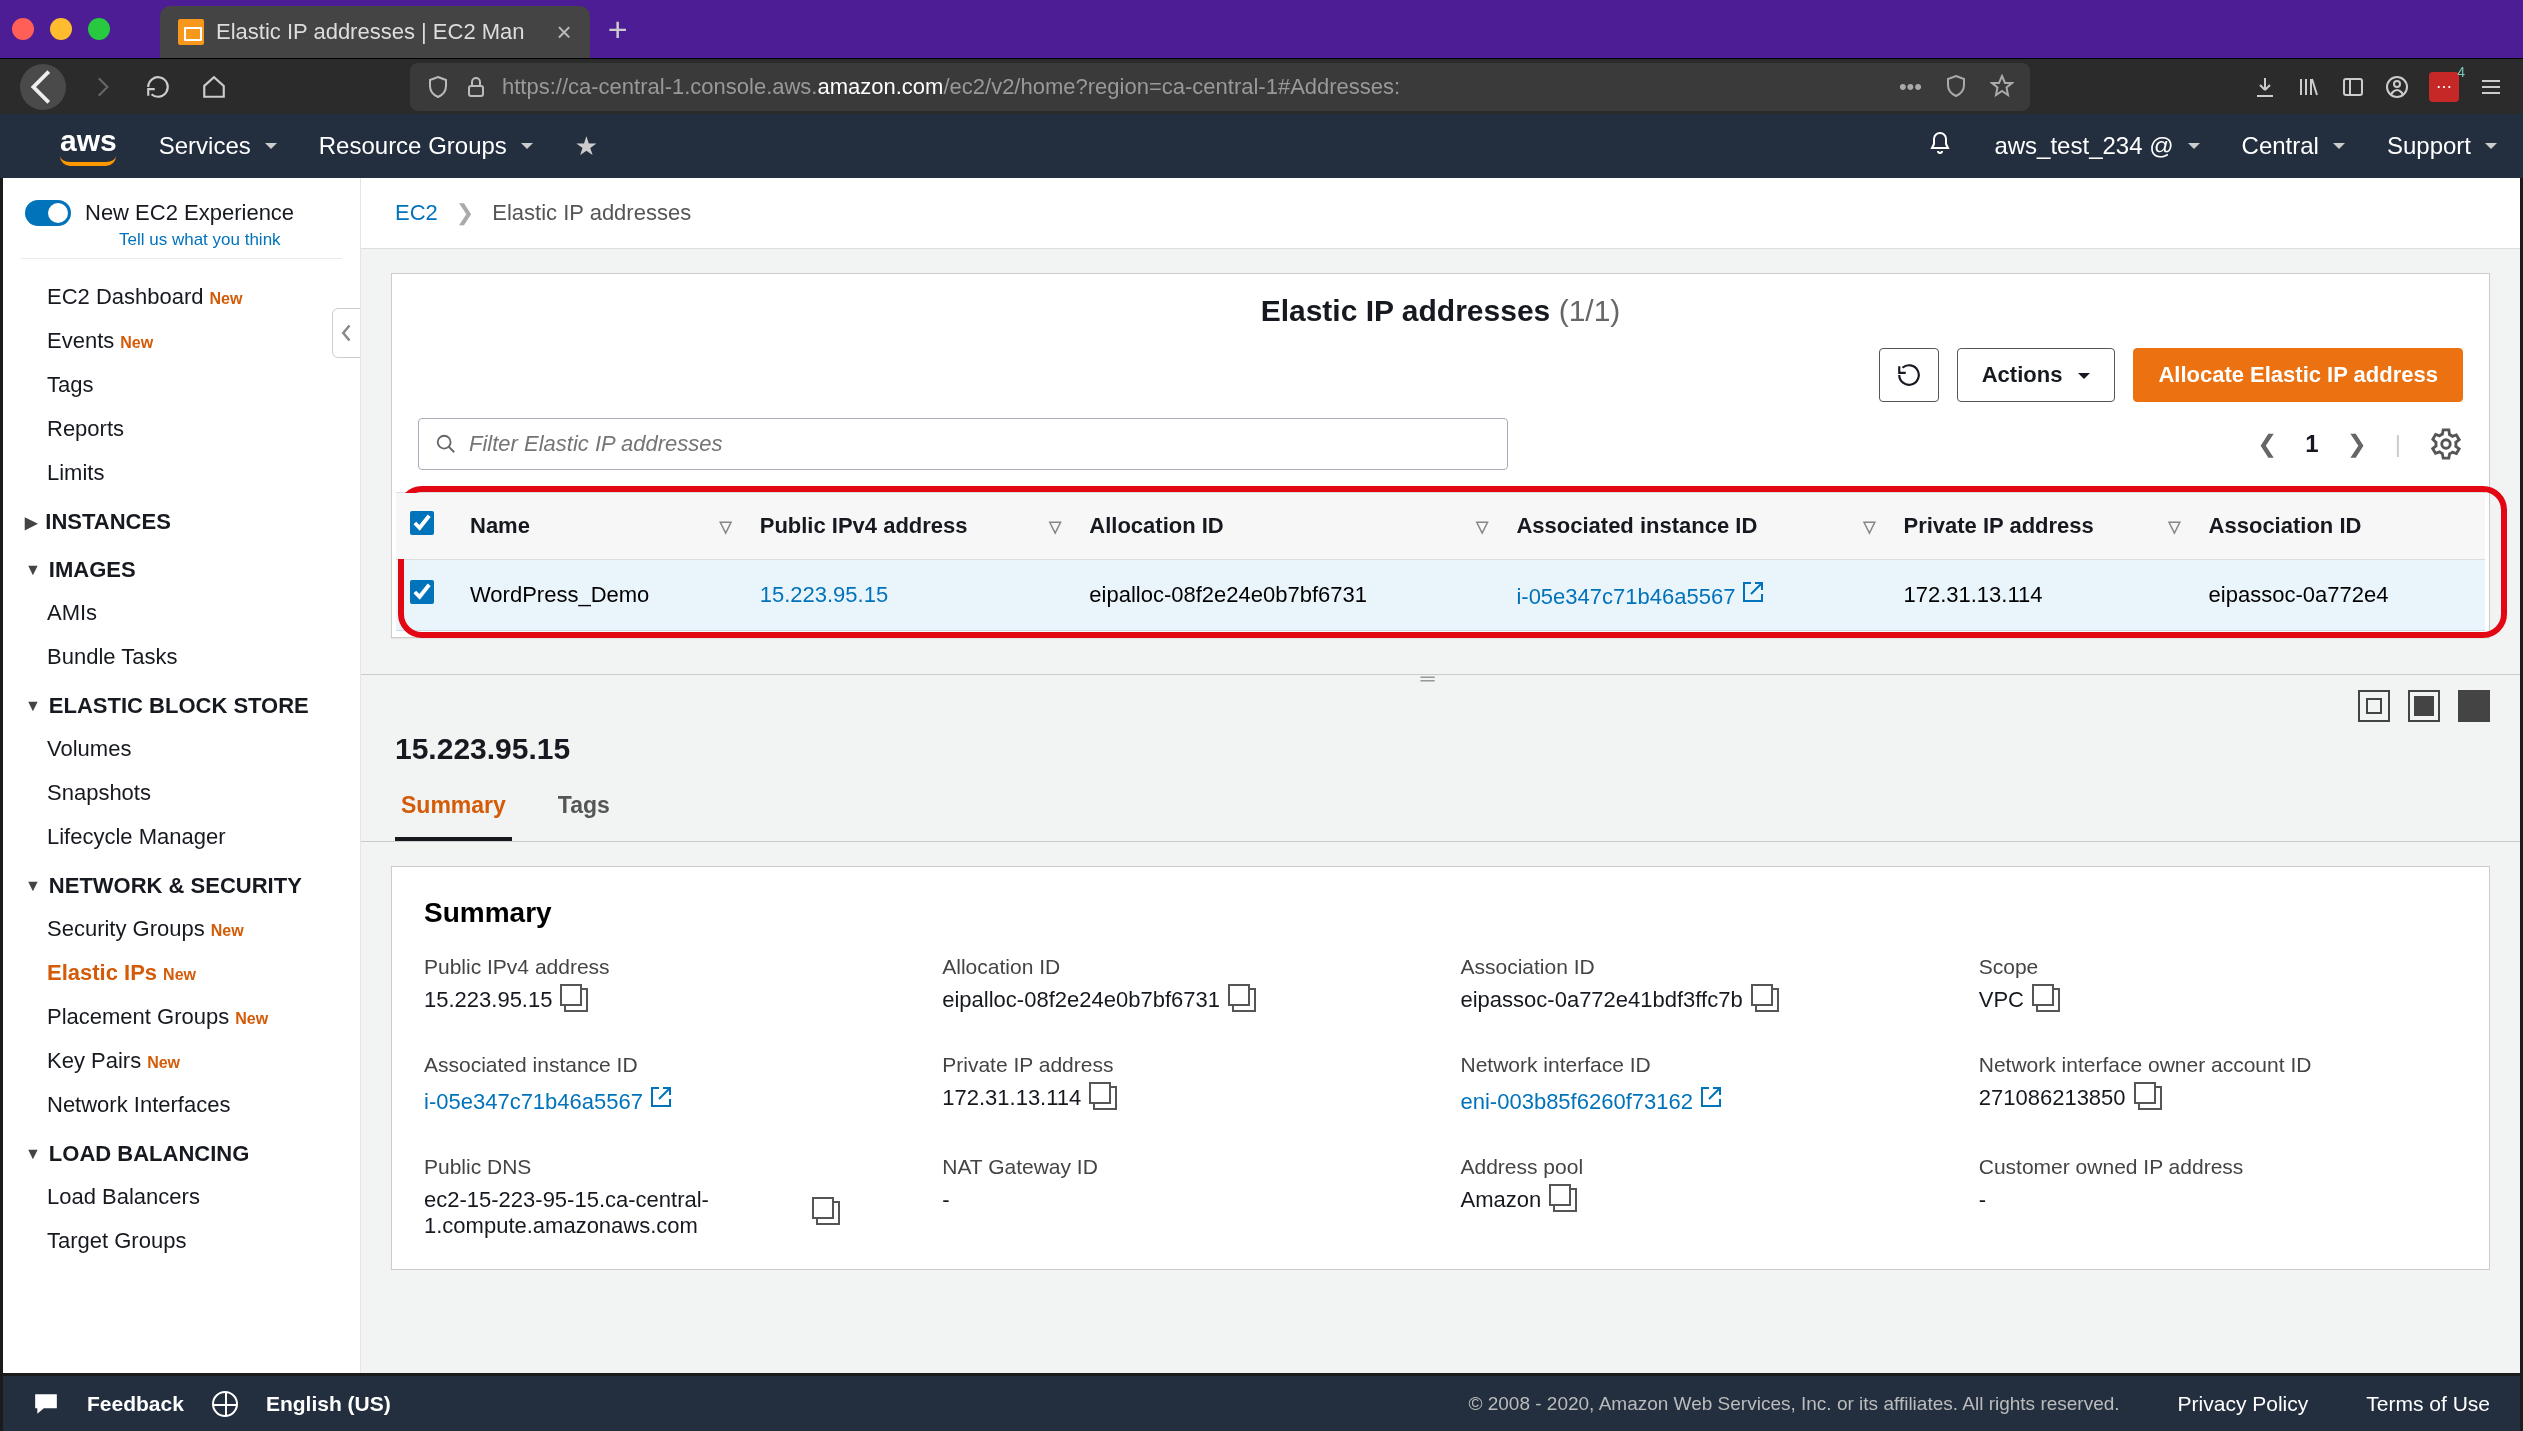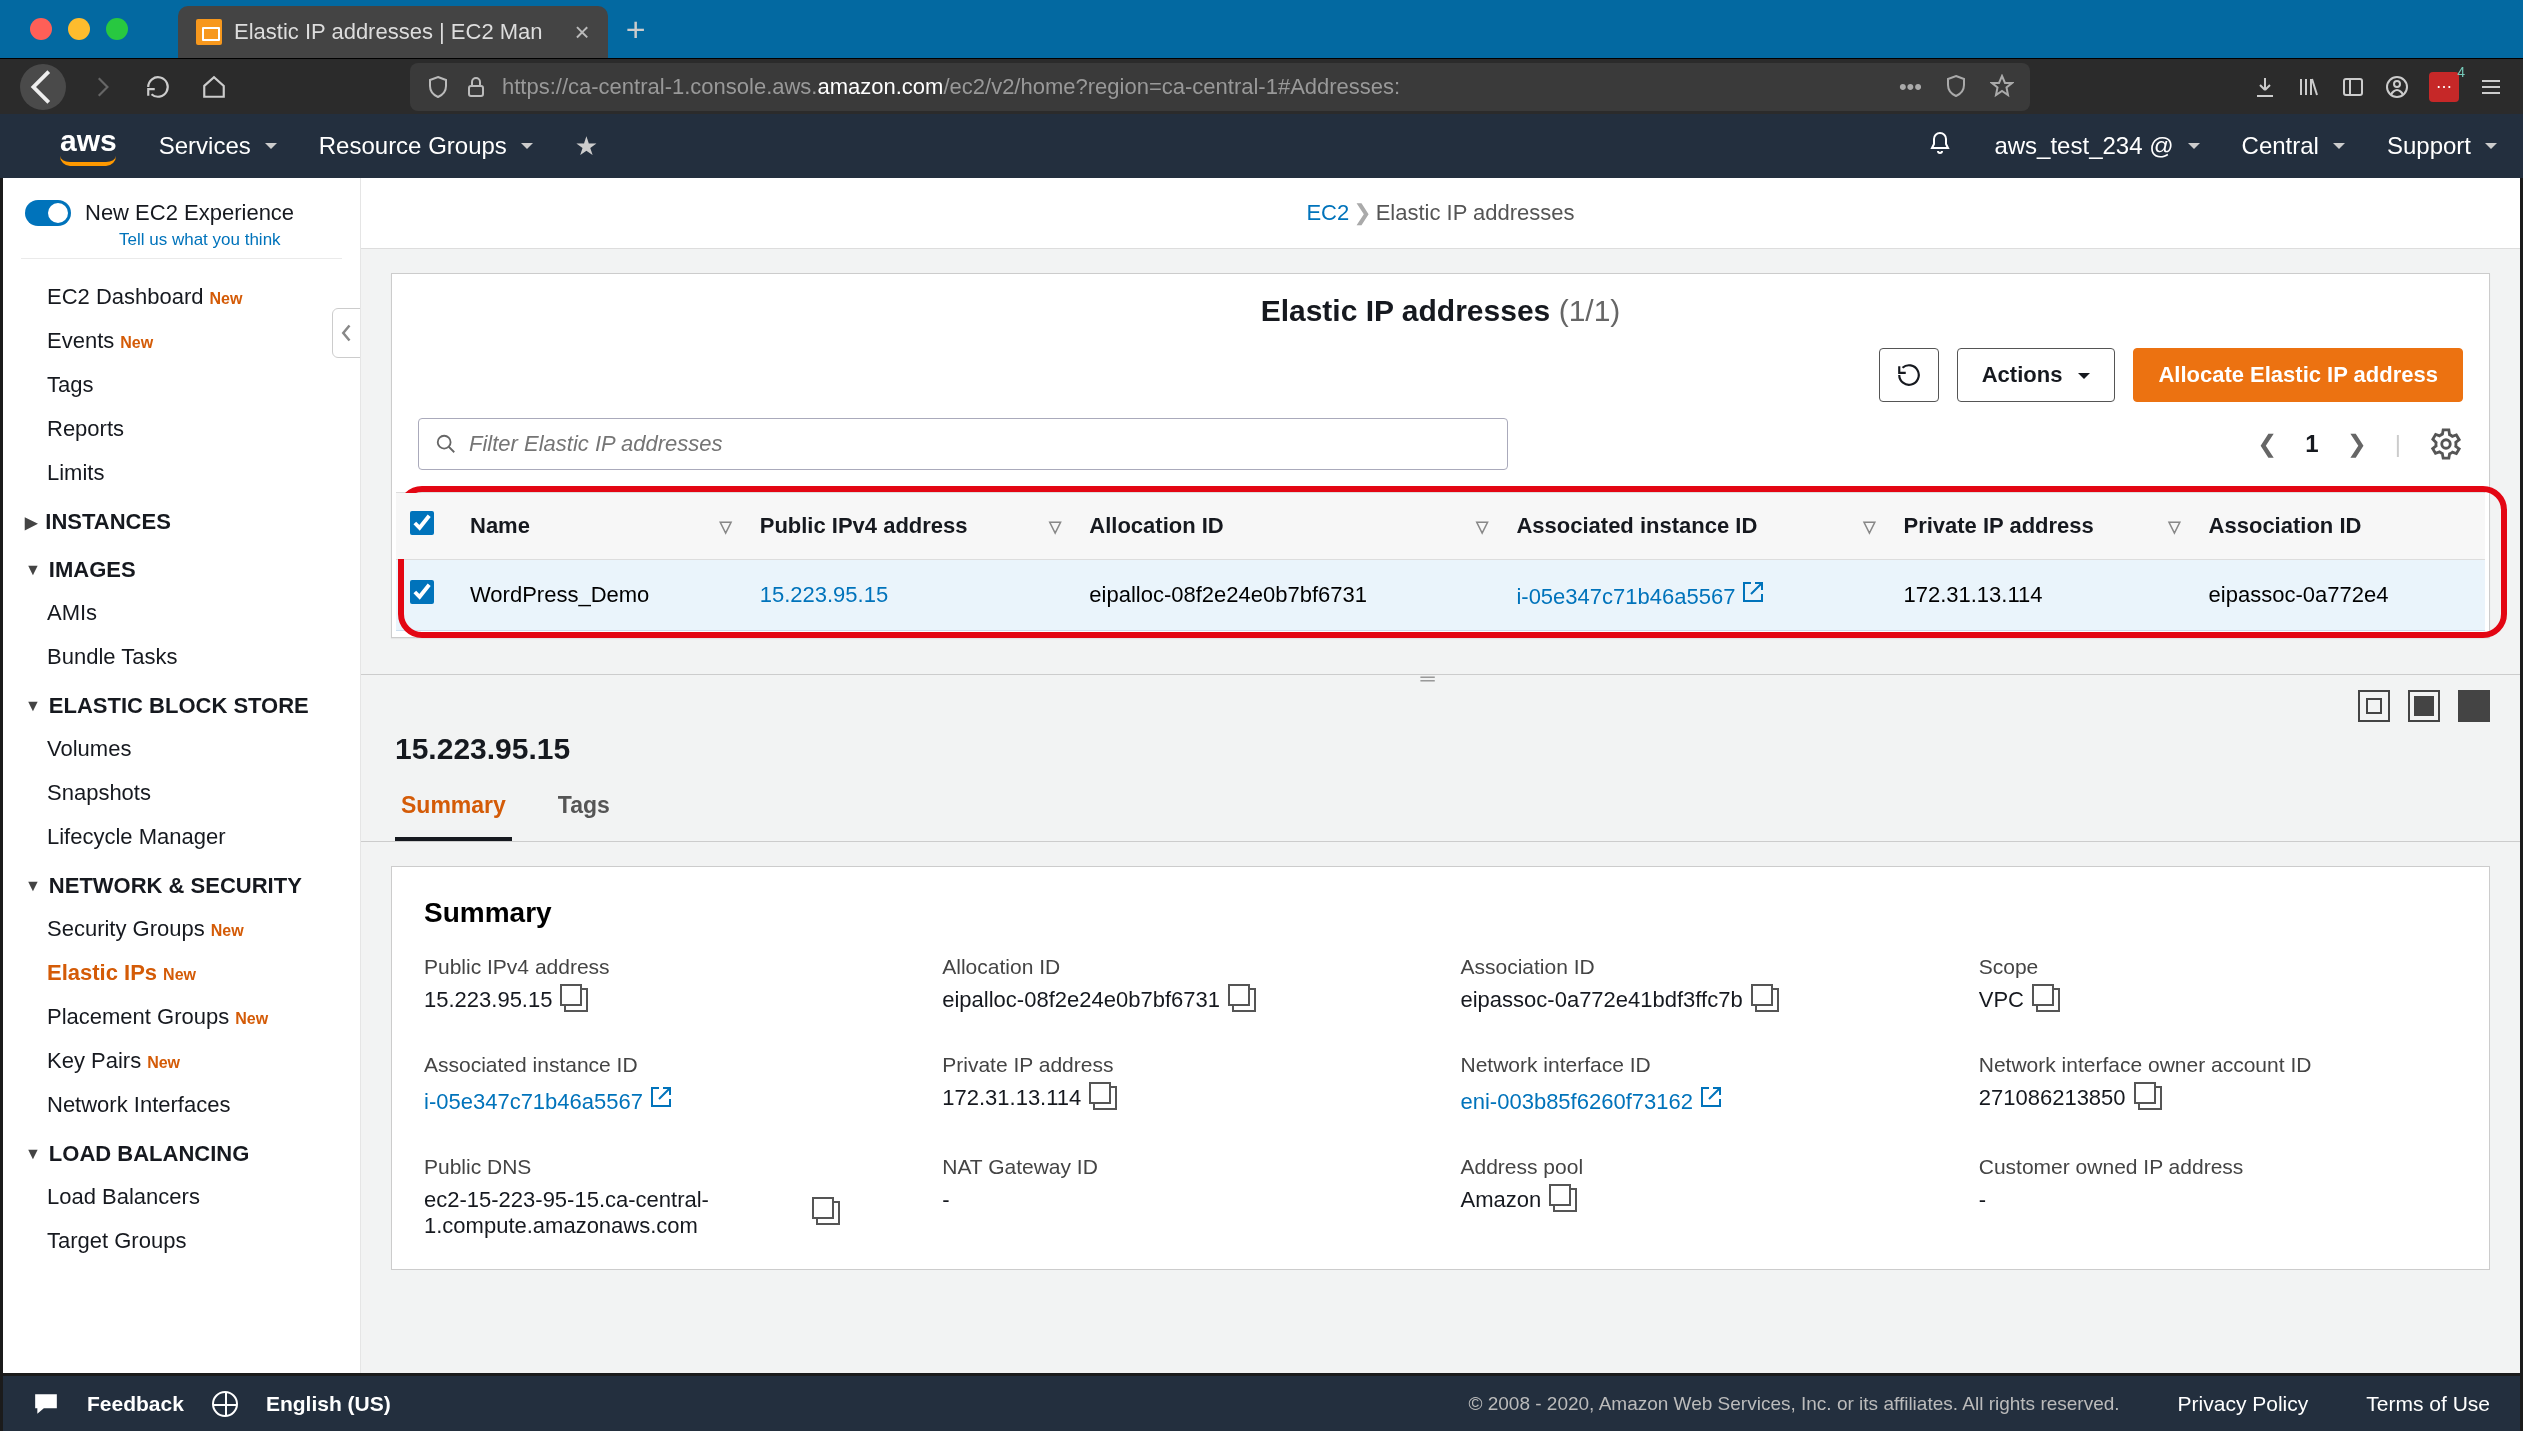--- a/index.html
+++ b/index.html
@@ -1,20 +1,20 @@
 <!DOCTYPE html>
 <html><head>
 <meta charset="utf-8">
 <style>
 * { box-sizing: border-box; margin: 0; padding: 0; font-family: -apple-system, "Helvetica Neue", Arial, sans-serif; }
 html, body { width: 2523px; height: 1431px; overflow: hidden; background: #1b1b1b; }
 
 
 .browser-chrome { height: 114px; background: #2b2b2b; display: flex; flex-direction: column; }
-.tab-strip { height: 58px; display: flex; align-items: center; padding-left: 30px; background:#0369a1;}
+.tab-strip { height: 58px; display: flex; align-items: center; padding-left: 12px; background:#4c1d95;}
 .mac-dots { display: flex; gap: 16px; margin-right: 50px; }
 .mac-dot { width: 22px; height: 22px; border-radius: 50%; }
 .tab { display: flex; align-items: center; gap: 12px; background: #444; color: #ddd; padding: 12px 18px; border-radius: 10px 10px 0 0; font-size: 22px; height:52px; margin-top:6px;}
 .tab .favicon { width: 26px; height: 26px; background:#f7981d; border-radius:2px; position:relative;}
 .tab .favicon::after{content:"";position:absolute;left:6px;top:8px;width:14px;height:10px;border:2px solid #fff;border-radius:1px;}
 .tab .close-x { margin-left: 20px; font-size: 26px; color:#bbb;}
 .new-tab-btn { color:#ccc; font-size:34px; margin-left:18px;}
 .addr-row { flex:1; display:flex; align-items:center; padding:0 20px; gap:16px; background:#2b2b2b; border-top:1px solid #000;}
 .nav-btn { width:40px; height:40px; display:flex; align-items:center; justify-content:center; color:#ccc; }
 .nav-btn.disabled{ color:#666;}
@@ -49,21 +49,21 @@
 .new-exp-label{font-size:22px;color:#16191f;}
 .new-exp-sub{font-size:17px;color:#0073bb;padding-left:116px;margin-top:-2px;}
 .side-hr{height:1px;background:#eaeaea;margin:8px 18px 16px 18px;}
 .side-link{display:block;padding:9px 22px 9px 44px;font-size:22px;color:#16191f;text-decoration:none;}
 .side-link.active{color:#d45b07;font-weight:700;}
 .side-section{display:flex;align-items:center;gap:8px;padding:14px 22px 8px 22px;font-size:22px;font-weight:700;color:#16191f;}
 .side-section .tri{font-size:16px;color:#444;}
 .new-badge{color:#d45b07;font-size:16px;margin-left:6px;font-weight:600;}
 
 .main { flex:1; overflow:auto; background:#f2f3f3;}
-.breadcrumb{padding:22px 34px; display:flex;align-items:center;gap:4px;font-size:22px;border-bottom:1px solid #ddd;background:#fff;justify-content:center;}
+.breadcrumb{padding:22px 34px; display:flex;align-items:center;gap:18px;font-size:22px;border-bottom:1px solid #ddd;background:#fff;}
 .breadcrumb a{color:#0073bb;text-decoration:none;}
 .bc-sep{color:#aaa;}
 .bc-current{color:#555;}
 
 .panel{margin:24px 30px 0 30px;background:#fff;border:1px solid #ccc;box-shadow:0 1px 1px rgba(0,0,0,.05);}
 .panel-head{display:flex;align-items:center;padding:20px 26px 10px 26px;gap:20px;flex-direction:column;}
 .panel-title{font-size:30px;font-weight:700;color:#16191f;}
 .panel-count{color:#666;font-weight:400;}
 .panel-actions{margin-left:auto;display:flex;gap:18px;align-items:center;}
 .btn{height:54px;border:1px solid #555;background:#fff;border-radius:4px;padding:0 24px;font-size:22px;display:flex;align-items:center;gap:12px;cursor:pointer;font-weight:700;color:#16191f;}

